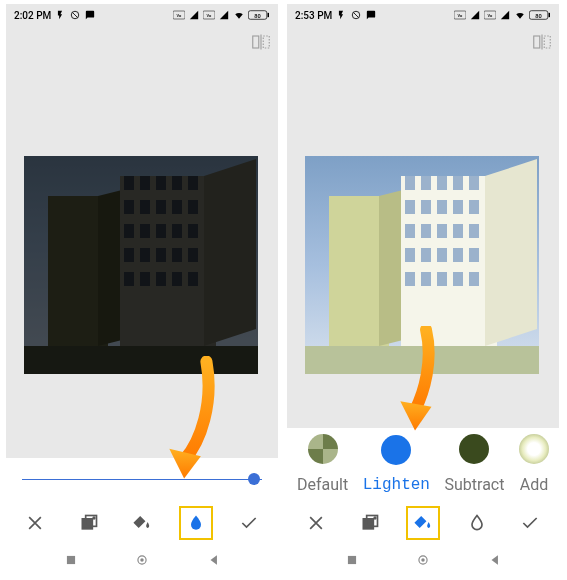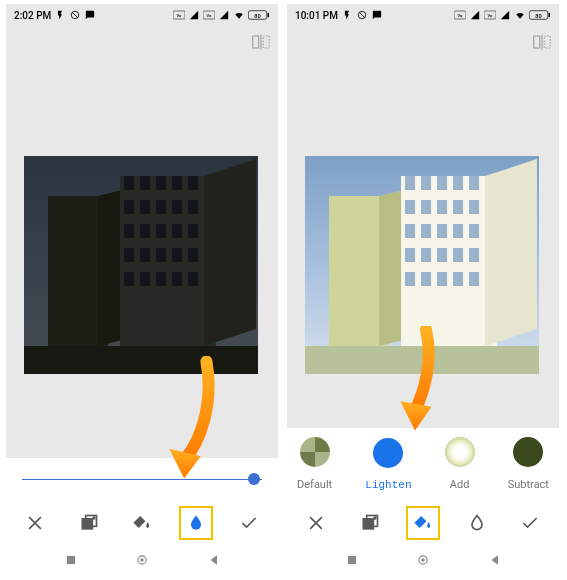--- a/index.html
+++ b/index.html
@@ -28,21 +28,21 @@
   .bld-left-side.d { background:#3d4028; }
   .win-row { position:absolute; left:100px; width:88px; height:14px; display:flex; gap:6px; }
   .win { width:10px; height:14px; background:#9bb2cc; }
   .win.d { background:#2e3640; }
   .arrow { position:absolute; width:60px; height:130px; pointer-events:none; }
   .controls { background:#fff; }
   .slider-row { height:42px; display:flex; align-items:center; padding:0 16px; position:relative; }
   .slider-track { flex:1; height:1px; background:#3b6fd6; position:relative; }
   .slider-knob { position:absolute; top:50%; right:18px; transform:translate(0,-50%); width:12px; height:12px; border-radius:50%; background:#3b6fd6; }
   .modes-row { height:72px; display:flex; align-items:center; justify-content:space-between; padding:0 10px; }
-  .mode { display:flex; flex-direction:column; align-items:center; gap:11px; font-size:11px; color:#757575; }
+  .mode { display:flex; flex-direction:column; align-items:center; gap:11px; font-size:16px; color:#757575; }
   .mode.sel { color:#1a73e8;font-family:Liberation Mono, monospace; }
   .dot { width:30px; height:30px; border-radius:50%; }
   .dot.default { background: repeating-conic-gradient(#6d7d4a 0 90deg, #aab58a 90deg 180deg); filter: blur(.4px); }
   .dot.lighten { background:#1a73e8; }
   .dot.darken { background:#5a6838; }
   .dot.add { background: radial-gradient(circle, #fff 30%, #e8ecc0 55%, #8c9a5c 100%); }
   .dot.subtract { background:#3a4a1e; }
   .toolbar { height:46px; background:#fff; display:flex; align-items:center; justify-content:space-between; padding:0 12px; }
   .tb-btn { width:34px; height:34px; display:flex; align-items:center; justify-content:center; color:#595959; }
   .tb-btn svg { width:20px; height:20px; }
@@ -205,21 +205,21 @@
         <svg class="nav-ico" viewBox="0 0 24 24">
             <path fill="currentColor" d="M17 4v16L6 12z"></path>
           </svg>
       </div>
     </div>
   </div>
 
   <div class="screen">
     <div class="statusbar">
       <div class="status-left">
-        <span>10:01 PM</span>
+        <span>2:53 PM</span>
         <svg class="status-ico" viewBox="0 0 24 24">
             <path fill="currentColor" d="M7 2v11h3v9l7-12h-4l4-8z"></path>
           </svg>
         <svg class="status-ico" viewBox="0 0 24 24">
             <circle cx="12" cy="12" r="9" fill="none" stroke="currentColor" stroke-width="2"></circle>
             <path stroke="currentColor" stroke-width="2" d="M6 6l12 12"></path>
           </svg>
         <svg class="status-ico" viewBox="0 0 24 24">
             <path fill="currentColor" d="M20 2H4a2 2 0 00-2 2v18l4-4h14a2 2 0 002-2V4a2 2 0 00-2-2z"></path>
           </svg>
@@ -317,26 +317,26 @@
       <div class="modes-row">
         <div class="mode">
           <div class="dot default"></div>
           <span>Default</span>
         </div>
         <div class="mode sel">
           <div class="dot lighten"></div>
           <span>Lighten</span>
         </div>
         <div class="mode">
+          <div class="dot subtract"></div>
+          <span>Subtract</span>
+        </div>
+        <div class="mode">
           <div class="dot add"></div>
           <span>Add</span>
-        </div>
-        <div class="mode">
-          <div class="dot subtract"></div>
-          <span>Subtract</span>
         </div>
       </div>
       <div class="toolbar">
         <div class="tb-btn" title="Cancel">
           <svg viewBox="0 0 24 24">
               <path stroke="currentColor" stroke-width="2" fill="none" d="M5 5l14 14M19 5L5 19"></path>
             </svg>
         </div>
         <div class="tb-btn" title="Layers">
           <svg viewBox="0 0 24 24">

